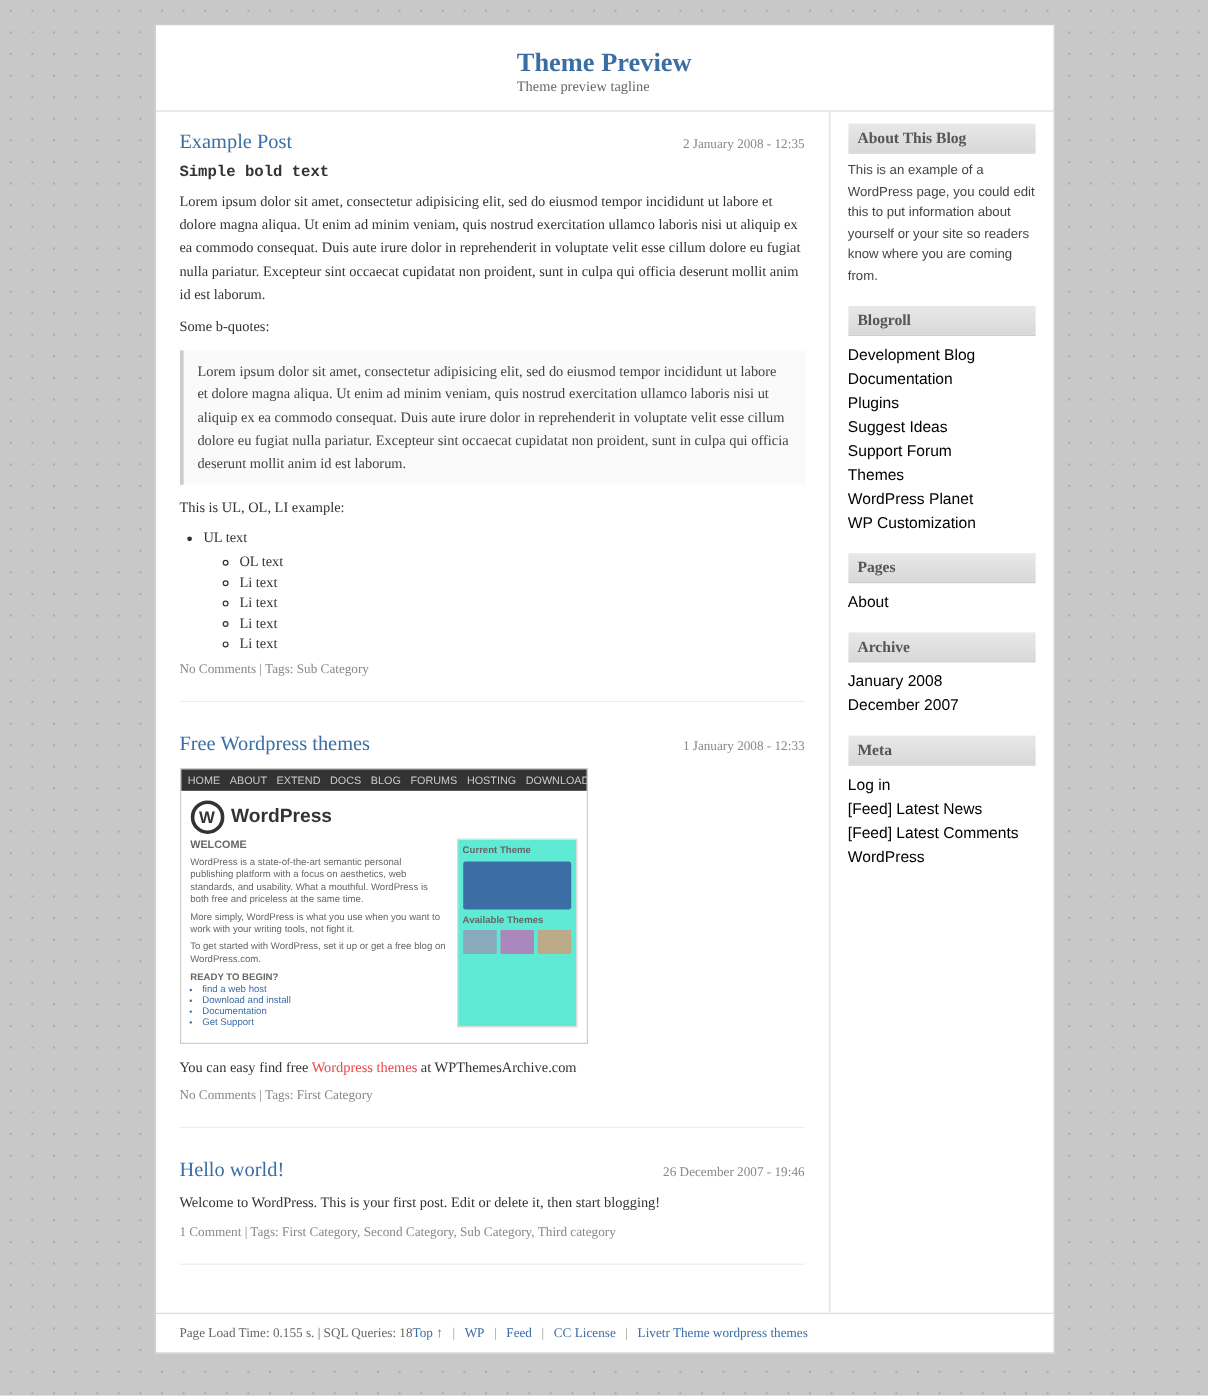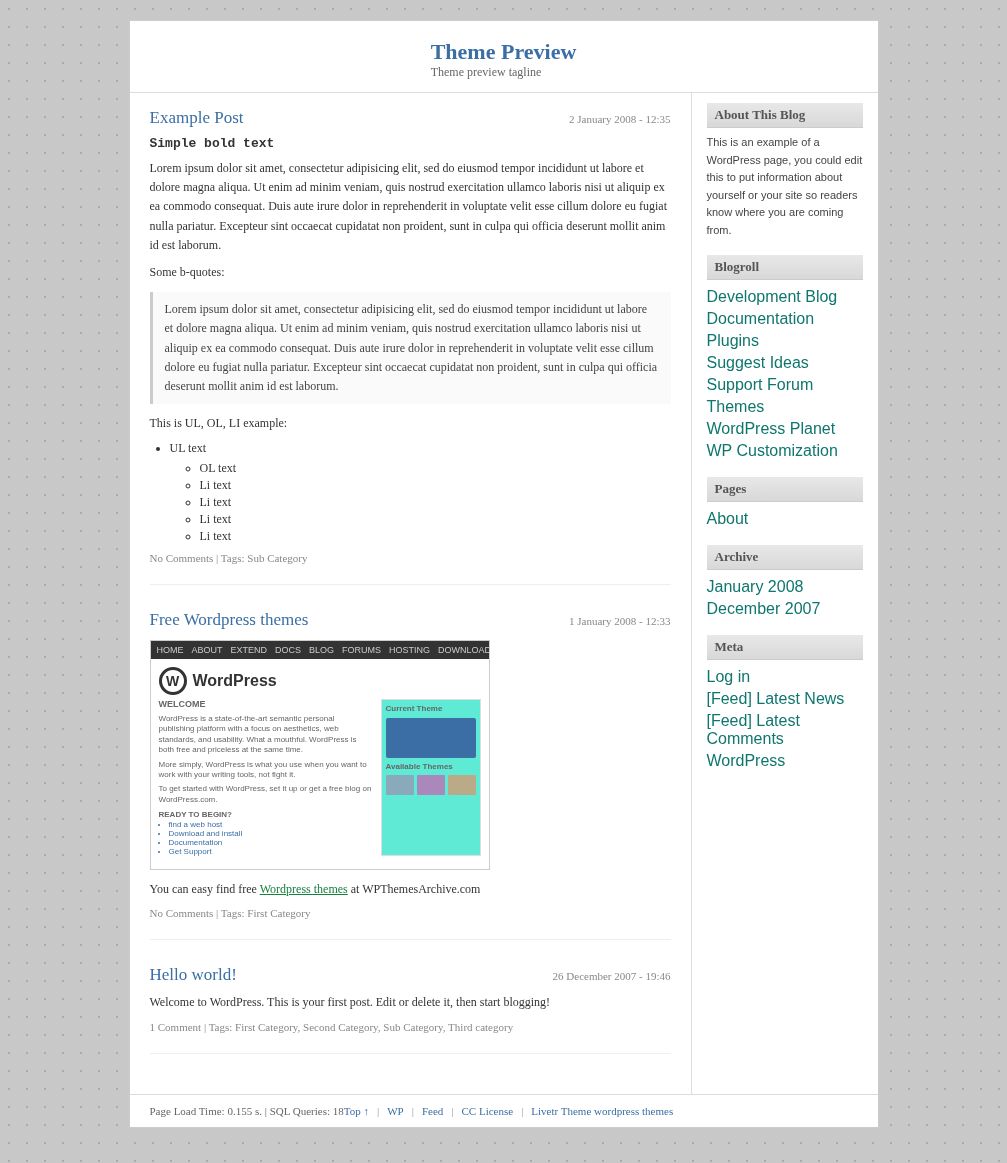--- a/index.html
+++ b/index.html
@@ -188,22 +188,21 @@
       color: #333;
       font-family: Arial, sans-serif;
     }
     .wp-ss-content {
       font-size: 8px;
       color: #666;
       font-family: Arial, sans-serif;
       line-height: 1.3;
     }
     .post-link-text {
-      color: #15803d;
-      text-decoration: underline;
+      color: #ef4444;
       cursor: pointer;
     }
     
     .sidebar-section {
       margin-bottom: 15px;
     }
     .sidebar-heading {
       font-size: 13px;
       font-weight: bold;
       color: #555;
@@ -213,23 +212,23 @@
       border-bottom: 1px solid #ccc;
     }
     .sidebar-list {
       list-style: none;
       padding: 0;
     }
     .sidebar-list li {
       padding: 2px 0;
     }
     .sidebar-list li a {
-      color: #0f766e;
+      color: #000000;
       text-decoration: none;
-      font-size: 16px;
+      font-size: 13px;
       font-family: Arial, sans-serif;
       margin-top: 19px;
     }
     .sidebar-about-text {
       font-size: 11px;
       line-height: 1.6;
       color: #444;
       font-family: Arial, sans-serif;
     }
     #footer {

